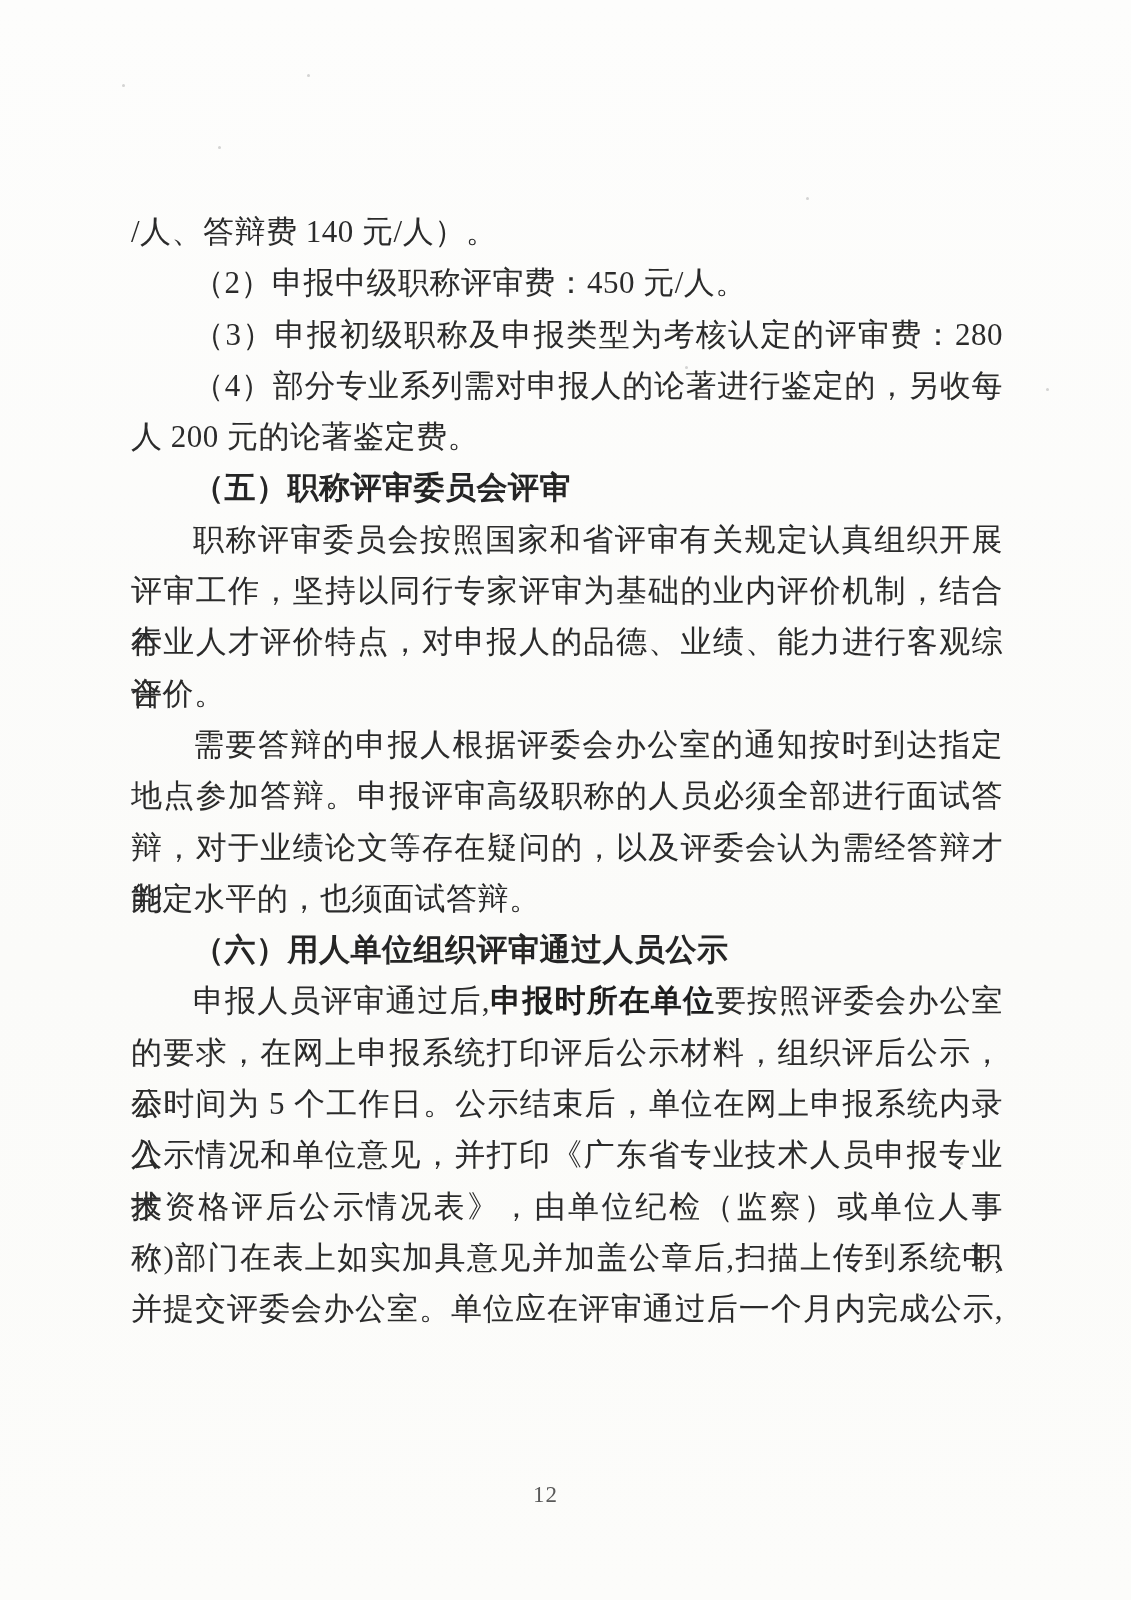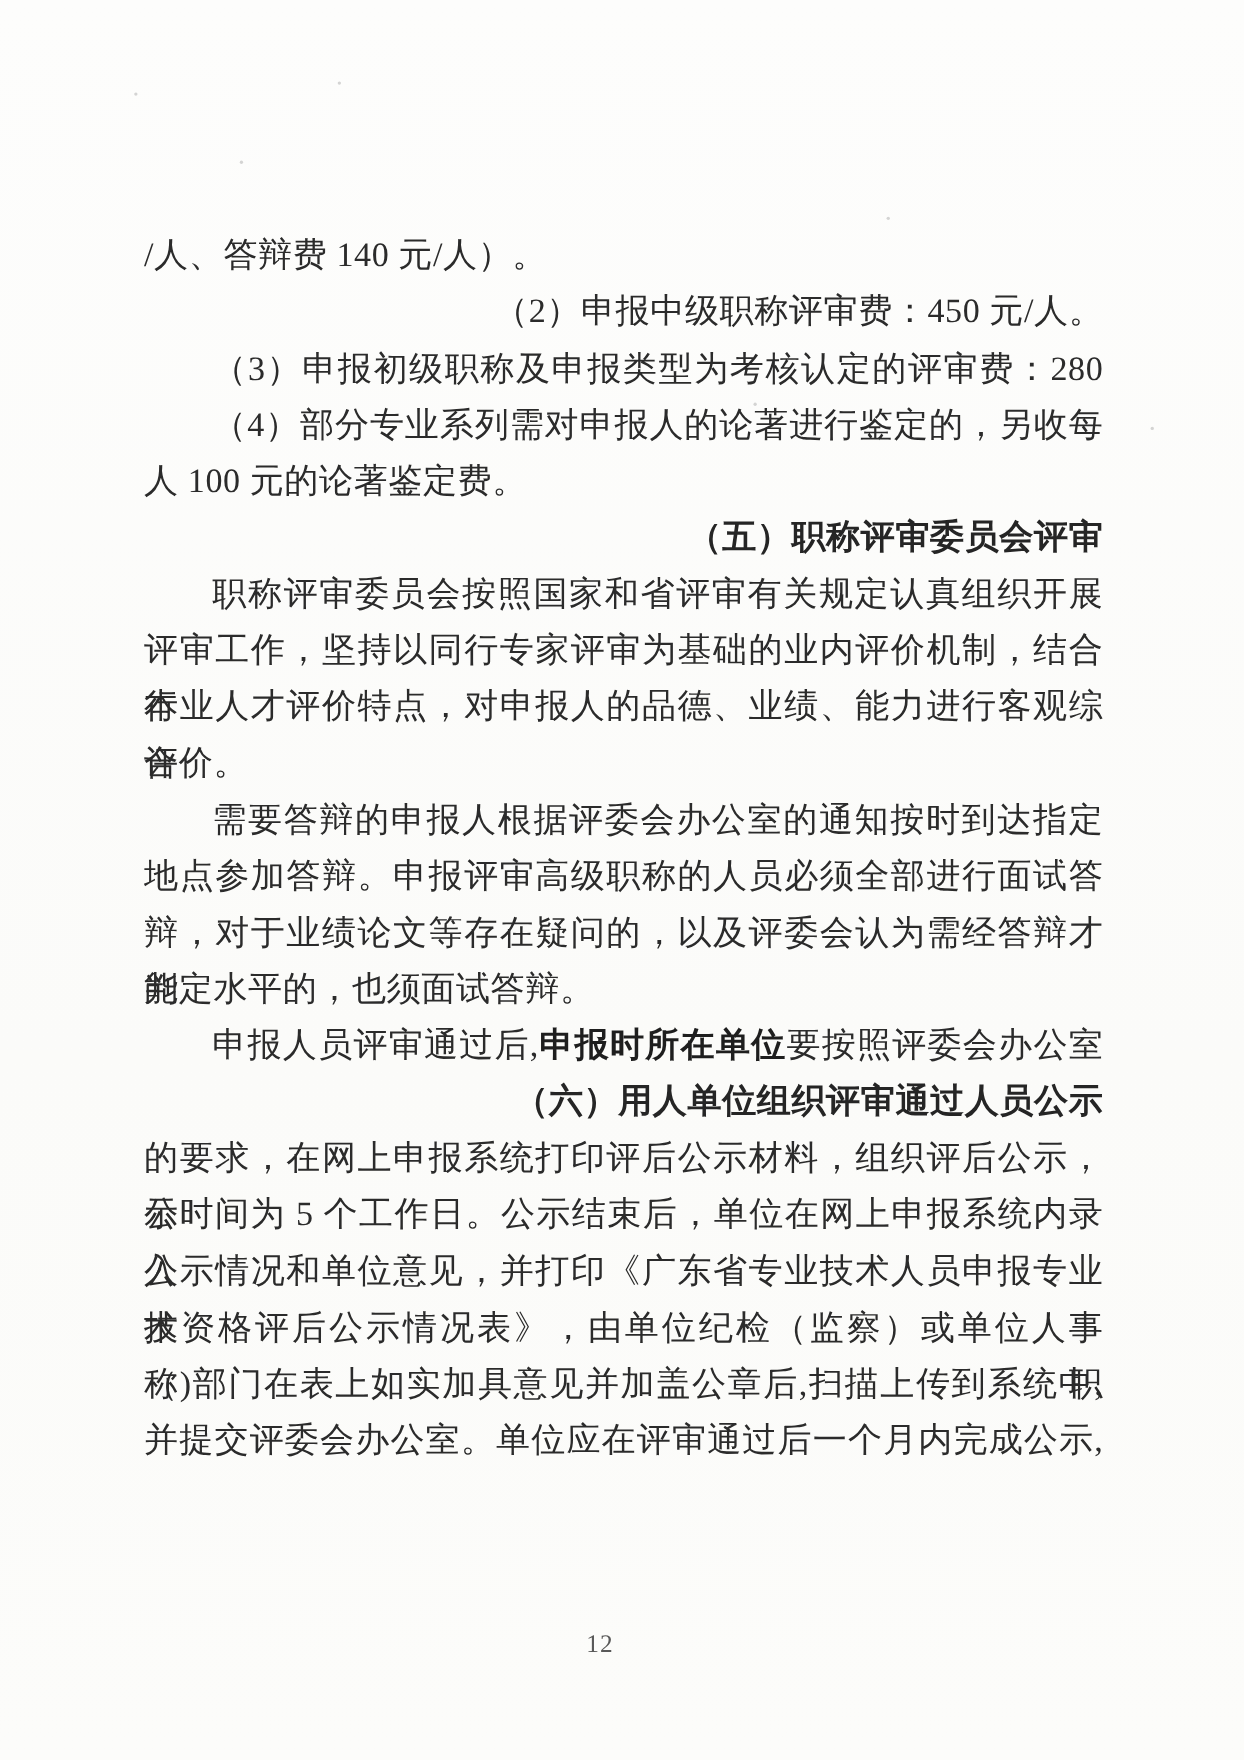--- a/index.html
+++ b/index.html
@@ -23,21 +23,21 @@
     left: 131px;
     top: 206px;
     width: 872px;
   }
   .line {
     font-size: 31px;
     line-height: 51.3px;
     height: 51.3px;
     letter-spacing: 0.5px;
   }
-  .indent { padding-left: 62px; text-align: right; }
+  .indent { padding-left: 62px; }
   .justify {
     text-align: justify;
     text-align-last: justify;
   }
   .heading {
     font-weight: 700;
     color: #252525;
   }
   .bold { font-weight: 700; color: #1e1e1e; }
   .page-number {
@@ -70,32 +70,32 @@
 </head>
 <body>
 
 <div class="sheet">
 
   <div class="text-block">
     <div class="line">/人、答辩费 140 元/人）。</div>
     <div class="line indent">（2）申报中级职称评审费：450 元/人。</div>
     <div class="line indent justify">（3）申报初级职称及申报类型为考核认定的评审费：280</div>
     <div class="line indent justify">（4）部分专业系列需对申报人的论著进行鉴定的，另收每</div>
-    <div class="line">人 100 元的论著鉴定费。</div>
+    <div class="line">人 200 元的论著鉴定费。</div>
     <div class="line indent heading">（五）职称评审委员会评审</div>
     <div class="line indent justify">职称评审委员会按照国家和省评审有关规定认真组织开展</div>
     <div class="line justify">评审工作，坚持以同行专家评审为基础的业内评价机制，结合本</div>
     <div class="line justify">行业人才评价特点，对申报人的品德、业绩、能力进行客观综合</div>
     <div class="line">评价。</div>
     <div class="line indent justify">需要答辩的申报人根据评委会办公室的通知按时到达指定</div>
     <div class="line justify">地点参加答辩。申报评审高级职称的人员必须全部进行面试答</div>
     <div class="line justify">辩，对于业绩论文等存在疑问的，以及评委会认为需经答辩才能</div>
     <div class="line">判定水平的，也须面试答辩。</div>
+    <div class="line indent heading">（六）用人单位组织评审通过人员公示</div>
     <div class="line indent justify"><span>申报人员评审通过后,</span><span class="bold">申报时所在单位</span><span>要按照评委会办公室</span></div>
-    <div class="line indent heading">（六）用人单位组织评审通过人员公示</div>
     <div class="line justify">的要求，在网上申报系统打印评后公示材料，组织评后公示，公</div>
     <div class="line justify">示时间为 5 个工作日。公示结束后，单位在网上申报系统内录入</div>
     <div class="line justify">公示情况和单位意见，并打印《广东省专业技术人员申报专业技</div>
     <div class="line justify">术资格评后公示情况表》，由单位纪检（监察）或单位人事（职</div>
     <div class="line justify">称)部门在表上如实加具意见并加盖公章后,扫描上传到系统中,</div>
     <div class="line justify">并提交评委会办公室。单位应在评审通过后一个月内完成公示,</div>
   </div>
 
   <div class="page-number">12</div>
 

